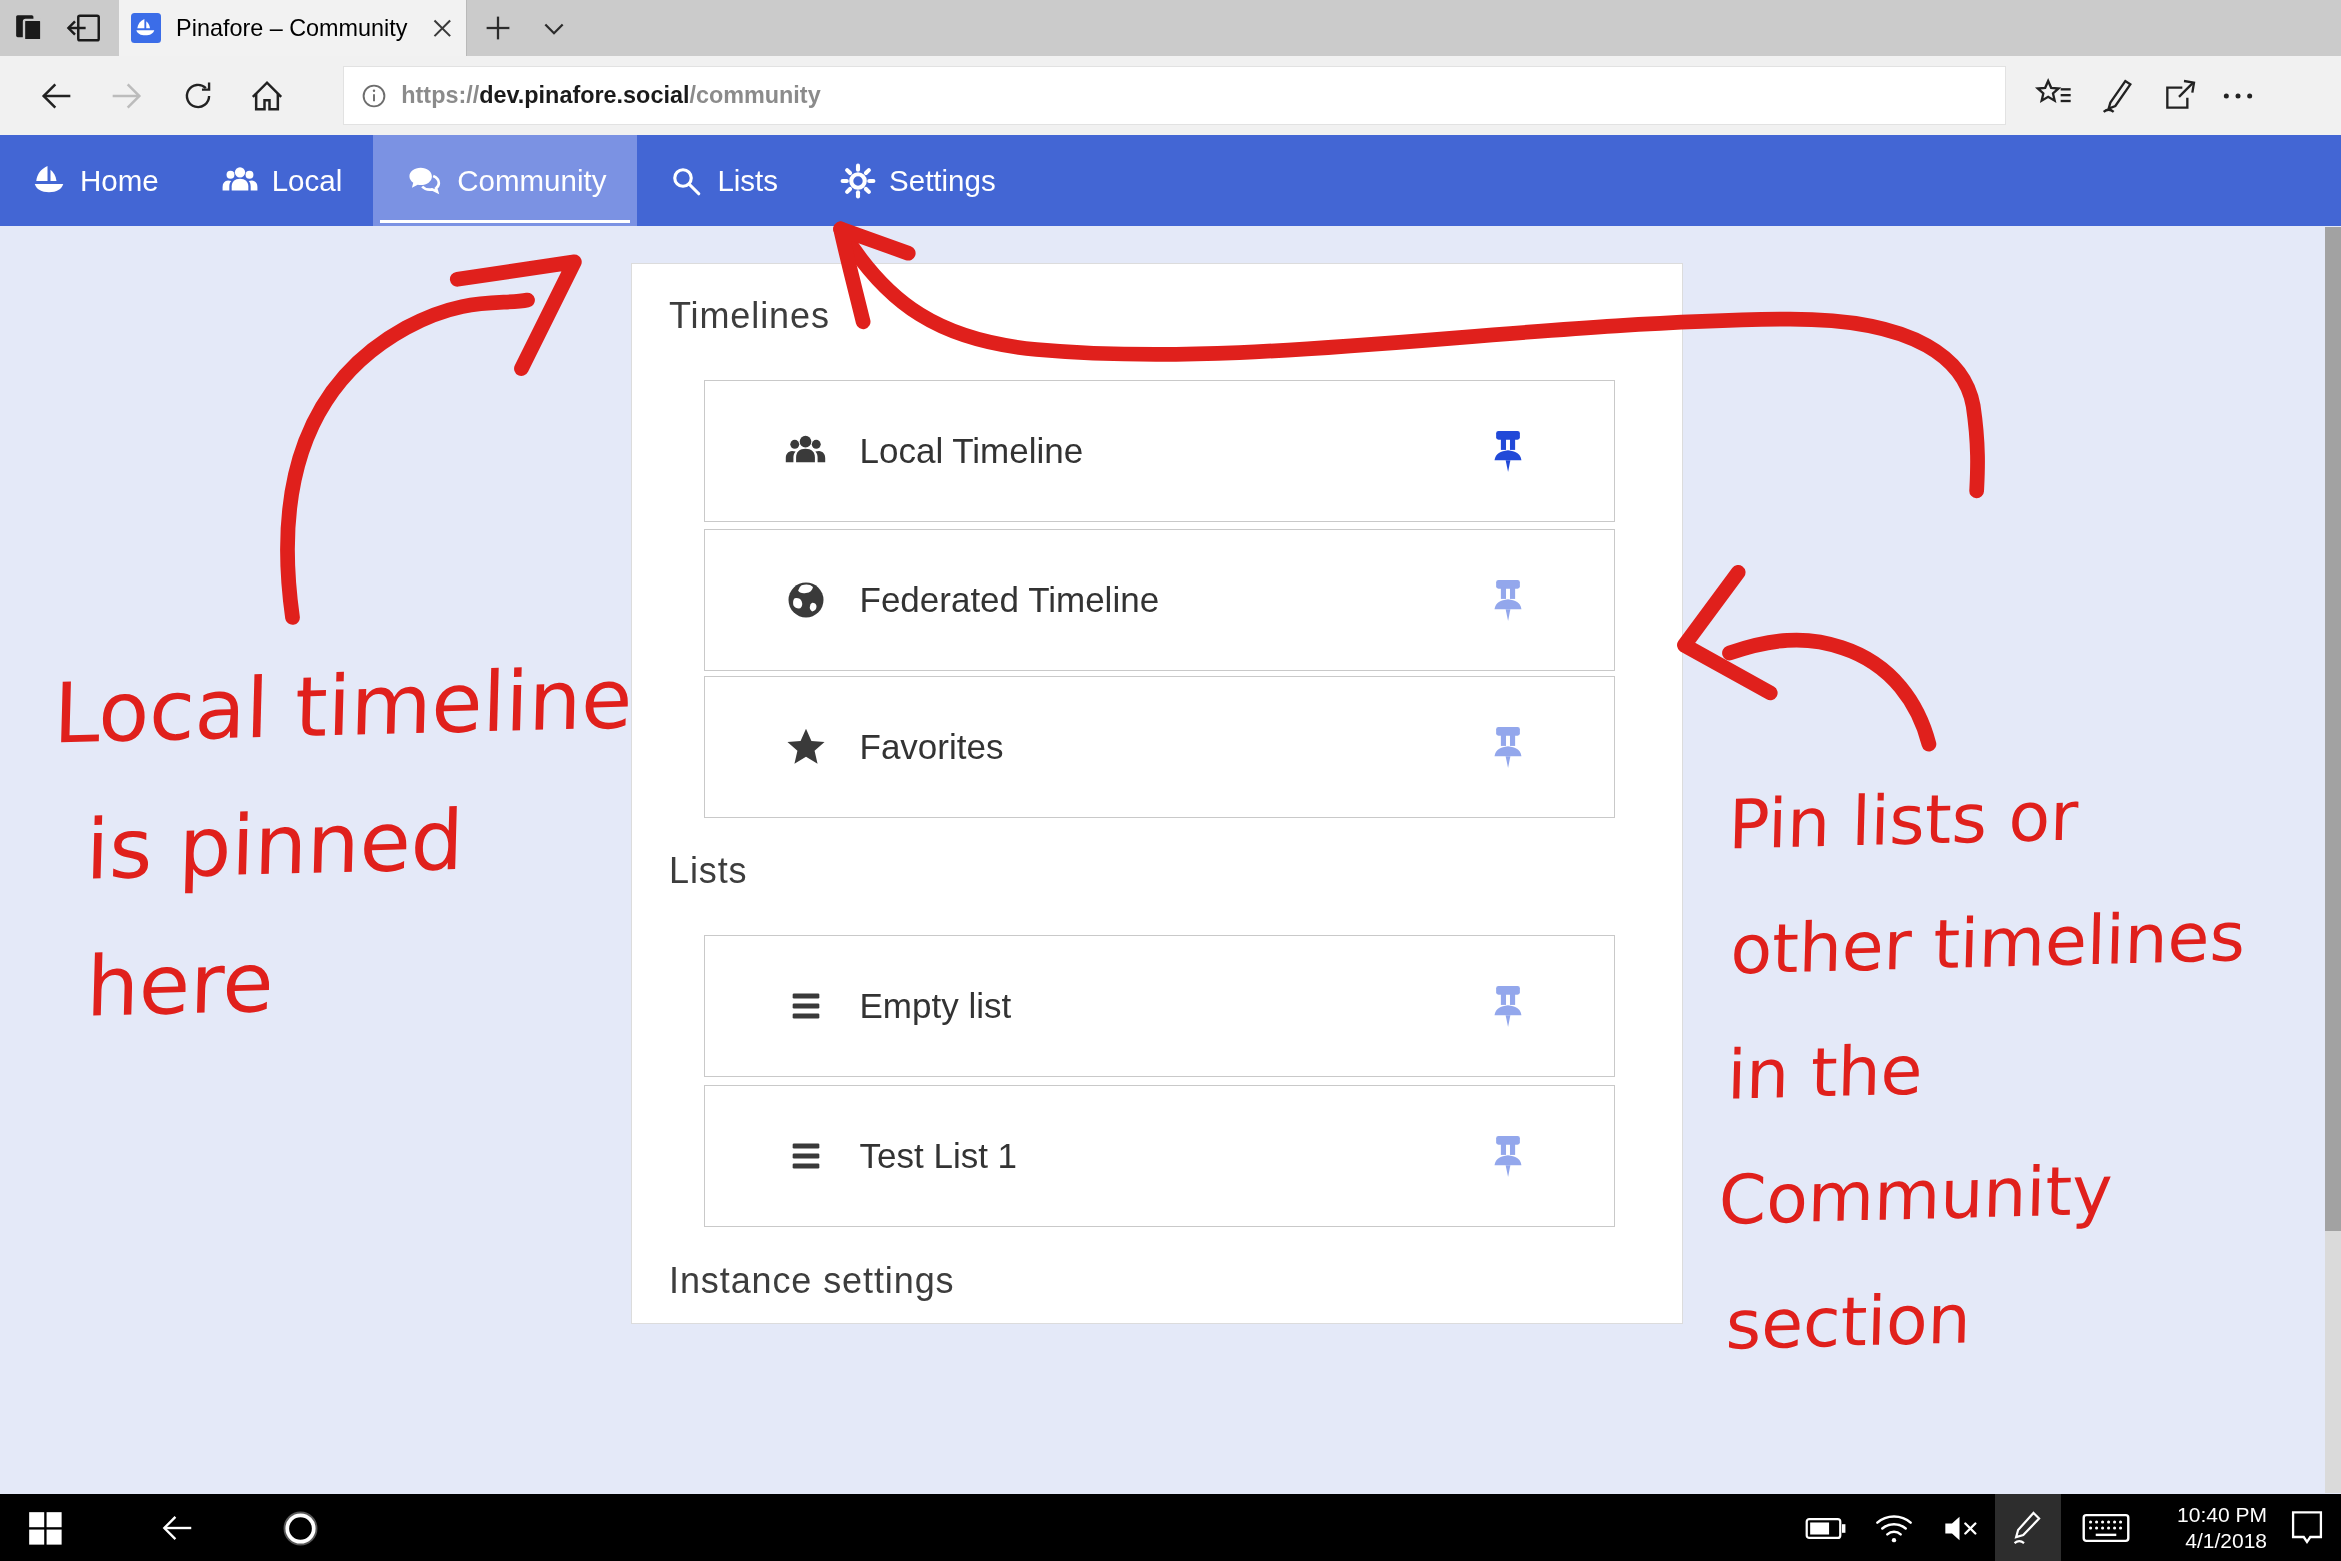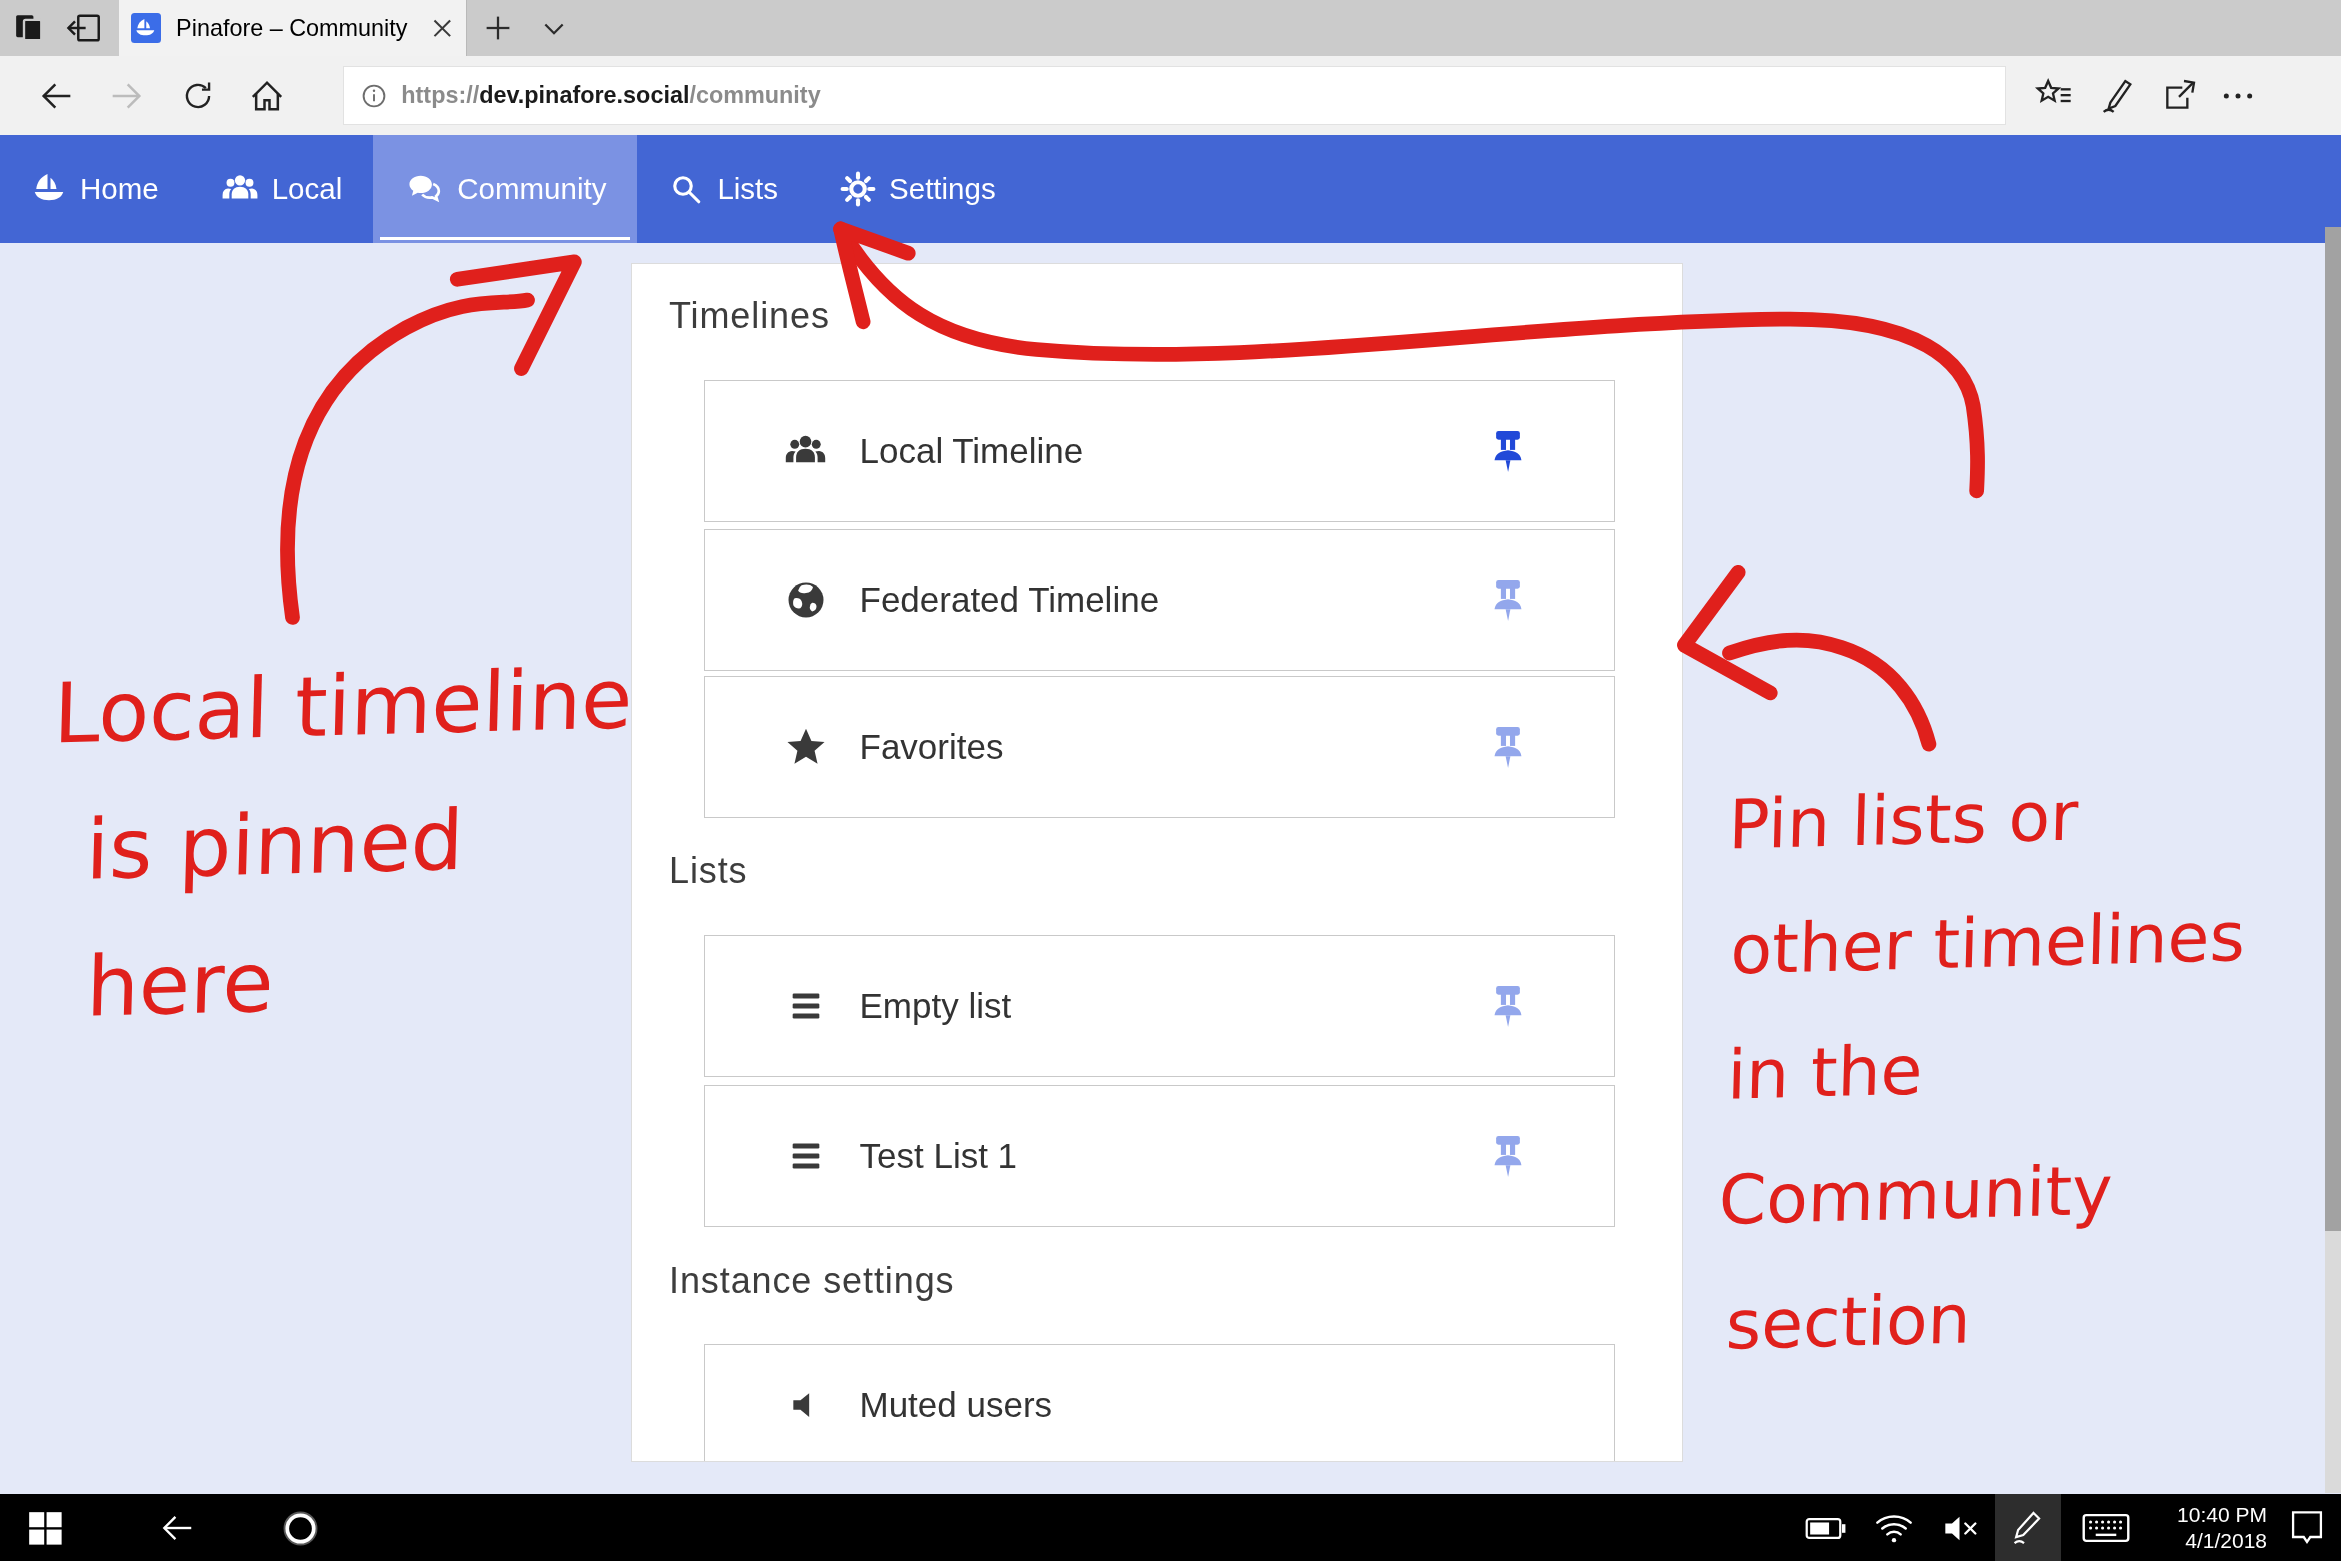--- a/index.html
+++ b/index.html
@@ -19,29 +19,29 @@
   
   .toolbar{position:absolute;left:0;top:56px;width:2342px;height:80px;background:#f1f1f1;}
   .nav-btn{position:absolute;top:0;height:80px;width:56px;display:flex;align-items:center;justify-content:center;}
   .urlbox{position:absolute;left:343px;top:10.4px;width:1661px;height:57px;background:#ffffff;
           border:0.9px solid #e2e2e2;display:flex;align-items:center;font-weight:bold;}
   .url-info{margin:0 14px 0 17.3px;display:flex;}
   .url-text{font-size:23.4px;white-space:nowrap;}
   .url-dim{color:#8b8b8b;} .url-host{color:#1a1a1a;}
 
   
-  .navbar{position:absolute;left:0;top:135px;width:2342px;height:108px;background:#4366d4;
+  .navbar{position:absolute;left:0;top:135px;width:2342px;height:91px;background:#4366d4;
           display:flex;align-items:stretch;}
   .nav-item{position:relative;display:flex;align-items:center;gap:13px;padding:0 31px;
             color:#fff;font-size:29.5px;white-space:nowrap;cursor:pointer;}
   .nav-item.active{background:#7b92e3;}
   .nav-item.active::after{content:'';position:absolute;left:7px;right:7px;bottom:2.6px;height:3.5px;background:#fff;}
 
   
-  .card{position:absolute;left:631px;top:263px;width:1052px;height:1199px;background:#fff;
+  .card{position:absolute;left:631px;top:263px;width:1052px;height:1061px;background:#fff;
         border:0.9px solid #dcdcdc;box-sizing:border-box;overflow:hidden;}
   .sec-heading{position:absolute;left:37px;font-size:36px;font-weight:300;color:#3d3d3d;letter-spacing:0.9px;}
   .row{position:absolute;left:72px;width:911px;height:142px;background:#fff;border:0.9px solid #c9c9c9;
        box-sizing:border-box;display:flex;align-items:center;padding:0 0 0 76px;cursor:pointer;}
   .row-icon{width:49px;display:flex;justify-content:center;flex:0 0 auto;color:#3a3a3a;}
   .row-label{font-size:35px;color:#333;margin-left:29.5px;flex:1;}
   .pin{margin-right:87px;display:flex;flex:0 0 auto;cursor:pointer;}
   .pin-on{color:#2149d8;} .pin-off{color:#93a7ec;}
 
   

